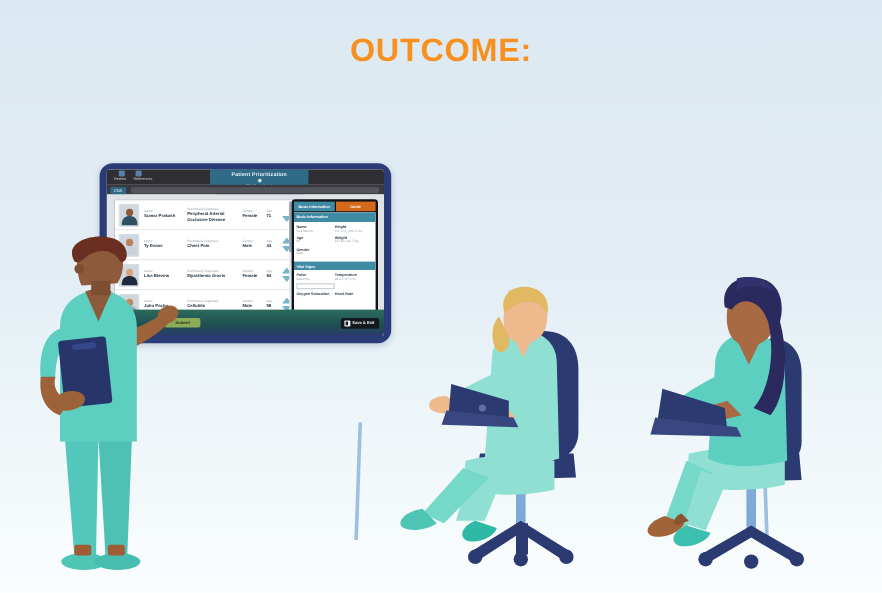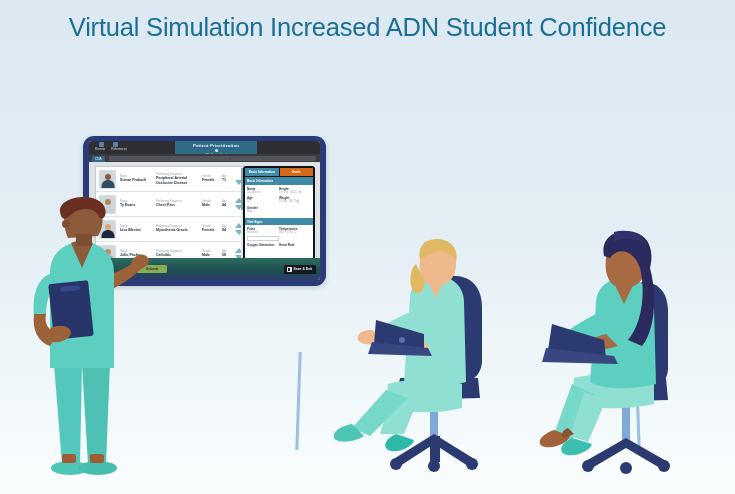--- a/index.html
+++ b/index.html
@@ -180,21 +180,21 @@
   .presenter { position: absolute; left: 24px; top: 196px; width: 118px; height: 290px; }
   .desk-leg-l { position: absolute; left: 297px; top: 352px; width: 3px; height: 98px; background: #9cc0e2; transform: rotate(2deg); }
   .desk-leg-r { position: absolute; left: 636px; top: 352px; width: 3px; height: 98px; background: #9cc0e2; transform: rotate(-2deg); }
 
   svg { display: block; overflow: visible; }
 </style>
 </head>
 <body>
 
 <div class="header">
-  <div class="outcome-title">Virtual Simulation Increased ADN Student Confidence</div>
+  <div class="outcome-kicker">OUTCOME:</div>
 </div>
 
 <div class="scene">
 
   <div class="monitor">
     <div class="screen">
 
       <div class="app-topbar">
         <div class="app-icons">
           <i></i>

